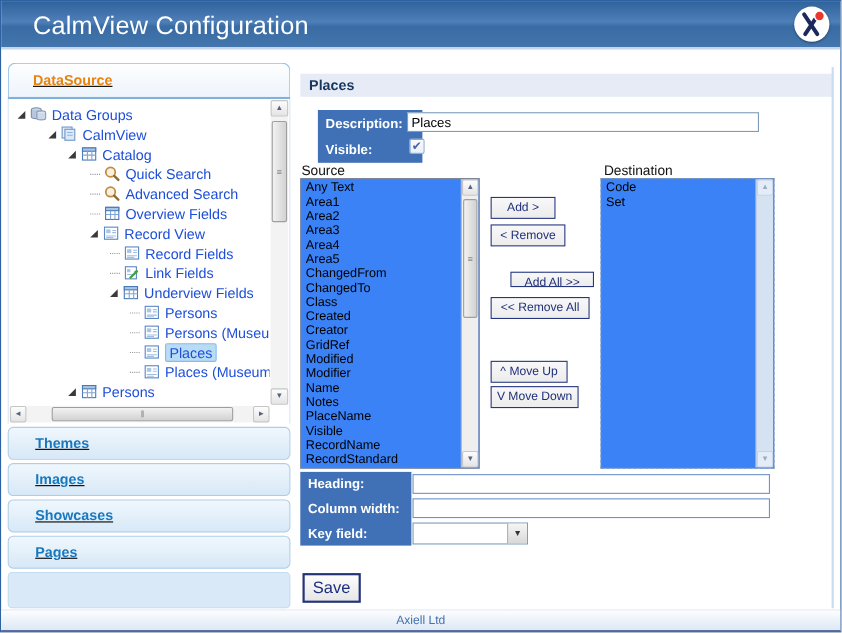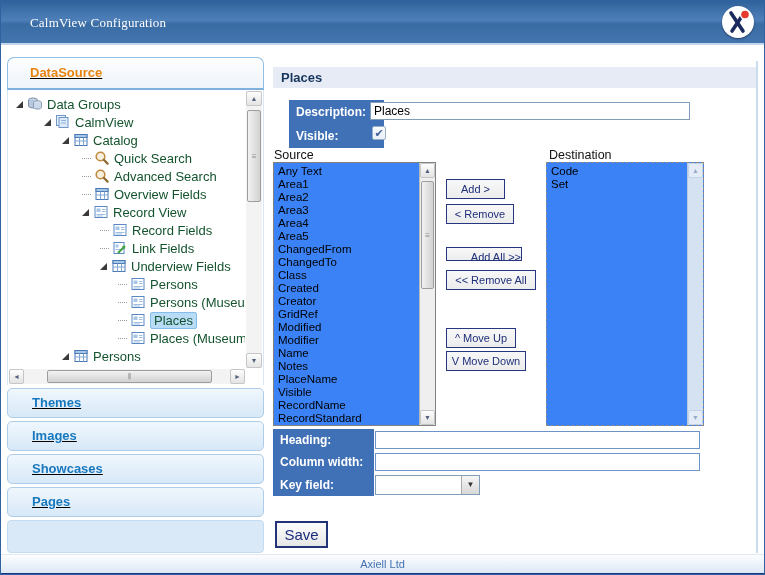--- a/index.html
+++ b/index.html
@@ -5,35 +5,35 @@
   * { margin:0; padding:0; box-sizing:border-box; }
   body { background:#9aa7b8; font-family:"Liberation Sans", sans-serif; }
   #window { position:relative; width:765px; height:575px; background:#fff;
             border:1px solid #2F62A0; overflow:hidden; }
 
   
   .titlebar { position:absolute; left:0; top:0; width:100%; height:44px;
     background:linear-gradient(#2F629A 0%, #4E7FB9 45%, #3A6CA4 55%, #4475AE 100%);
     border-bottom:2px solid #C2D6EC; }
   .titlebar .title { position:absolute; left:29px; top:0; line-height:44px;
-    color:#fff; font-size:13px; font-weight:500; letter-spacing:.2px;font-family:Liberation Serif, serif; }
+    color:#fff; font-size:23px; font-weight:500; letter-spacing:.2px; }
   .logo { position:absolute; right:10px; top:5px; width:32px; height:32px;
     background:#fff; border-radius:50%; box-shadow:0 1px 2px rgba(0,0,20,.45); }
 
   
   .leftcol { position:absolute; left:6px; top:56px; width:257px;text-decoration:underline; }
   .ds-tab { height:33px; background:linear-gradient(#FEFEFF,#EDF4FB);
     border:1px solid #8FBEE6; border-bottom:2px solid #7EB2DC;
     border-radius:7px 7px 0 0; padding-left:22px; line-height:29px;
     color:#E8830D; font-weight:bold; font-size:13px; }
   .treebox { position:relative; height:295px; background:#fff;
     border-left:1px solid #D9E7F4; border-right:1px solid #D9E7F4; overflow:hidden; }
   .treecontent { position:absolute; left:0; top:5px; right:18px; bottom:17px;
     overflow:hidden; white-space:nowrap; }
-  .tree-row { height:18px; display:flex; align-items:center; font-size:13px; color:#14532d; }
+  .tree-row { height:18px; display:flex; align-items:center; font-size:13px; color:#1d4ed8; }
   .tri { width:0; height:0; border-left:7px solid transparent;
     border-bottom:7px solid #3A3A3A; margin-right:4px; flex:none; }
   .dots { width:9px; height:1px; border-top:1px dotted #9a9a9a; margin-right:3px; flex:none; }
   .ticon { width:16px; height:16px; margin-right:4px; flex:none; }
   .ticon svg { width:16px; height:16px; display:block; }
   .tlabel { white-space:nowrap; }
   .sel .tlabel { background:#B8DCF6; border:1px solid #86BCE8; border-radius:2px; padding:0 3px; }
   .lvl0 { padding-left:8px; }  .lvl1 { padding-left:36px; } .lvl2 { padding-left:54px; }
   .lvl3 { padding-left:74px; } .lvl4 { padding-left:92px; } .lvl5 { padding-left:110px; }
 
@@ -409,21 +409,21 @@
         <div class="list-option">Set</div>
       </div>
     <div class="lb-scroll light">
       <div class="sb-btn" style="top:0; background:#E4EDF7; border-color:#C3D4E8; color:#9AABC5;">▲</div>
       <div class="sb-btn" style="bottom:0; background:#E4EDF7; border-color:#C3D4E8; color:#9AABC5;">▼</div>
     </div>
   </div>
 
   <button class="xfer" style="left:445px; top:178px; width:59px; height:20px;">Add &gt;</button>
   <button class="xfer" style="left:445px; top:203px; width:68px; height:20px;">&lt; Remove</button>
-  <button class="xfer" style="left:445px; top:246px; width:76px; height:14px;text-align:right;">Add All &gt;&gt;</button>
+  <button class="xfer" style="left:463px; top:246px; width:76px; height:14px;">Add All &gt;&gt;</button>
   <button class="xfer" style="left:445px; top:269px; width:90px; height:20px;">&lt;&lt; Remove All</button>
   <button class="xfer" style="left:445px; top:327px; width:70px; height:20px;">^ Move Up</button>
   <button class="xfer" style="left:445px; top:350px; width:80px; height:20px;">V Move Down</button>
 
   <div class="lblblock blk-bottom">
     <div class="lrow">Heading:</div>
     <div class="lrow">Column width:</div>
     <div class="lrow">Key field:</div>
   </div>
   <input class="tinput" style="left: 374px; top: 430px; width: 325px; border-color: rgb(110, 147, 200);" value="">

